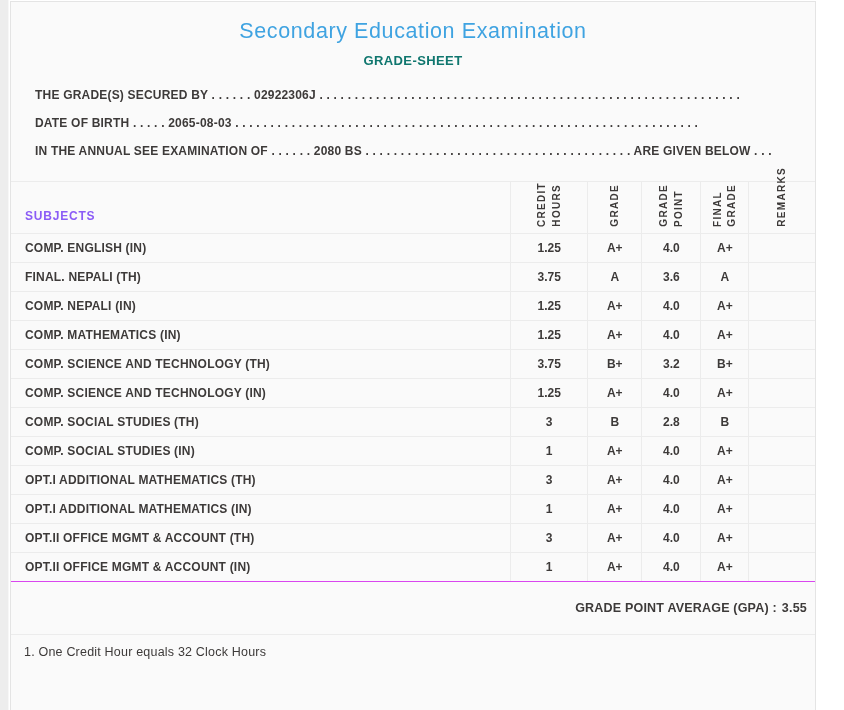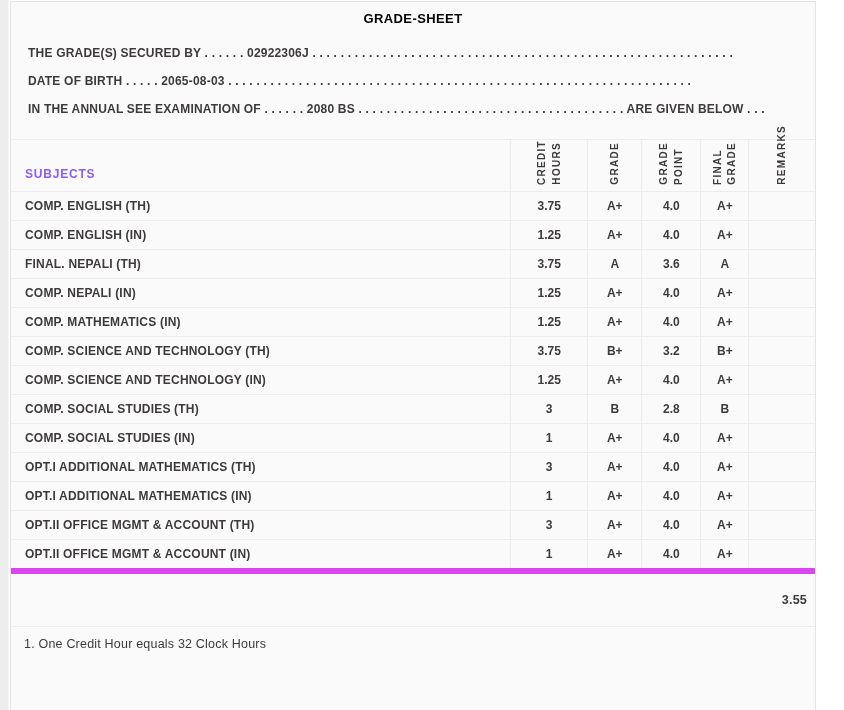--- a/index.html
+++ b/index.html
@@ -33,24 +33,24 @@
     font-weight: 400;
     letter-spacing: 0.6px;
     color: #3fa3e1;
   }
   .subtitle {
     margin: 9px 0 0 0;
     text-align: center;
     font-size: 13px;
     font-weight: 700;
     letter-spacing: 0.4px;
-    color: #000000;
+    color: #0f766e;
   }
   .info {
-    margin: 13px 12px 0 17px;
+    margin: 13px 12px 0 24px;
   }
   .info-line {
     height: 28px;
     line-height: 28px;
     font-size: 12px;
     font-weight: 700;
     letter-spacing: 0.2px;
     color: #3d3a39;
     white-space: nowrap;
     overflow: hidden;
@@ -101,57 +101,58 @@
   }
   table.grades tbody td {
     height: 28px;
     border-top: 1px solid #ececec;
     font-size: 12px;
     font-weight: 700;
     color: #3d3a39;
     padding: 0;
   }
   table.grades tbody tr:last-child td {
-    border-bottom: 6px solid #d946ef;
+    border-bottom: 1px solid #d946ef;
   }
   td.subject {
     text-align: left;
     padding-left: 14px !important;
     letter-spacing: 0.2px;
   }
   td.val { text-align: center; }
   .gpa-row {
     height: 53px;
     box-sizing: border-box;
     border-bottom: 1px solid #ececec;
     display: flex;
     align-items: center;
     justify-content: flex-end;
     padding-right: 8px;
     font-size: 12.5px;
     font-weight: 700;
     letter-spacing: 0.2px;
     color: #3d3a39;
   }
-  .gpa-value { margin-left: 18px; }
+  .gpa-value { margin-left: 5px; }
   .notes {
     padding: 10px 0 0 13px;
     font-size: 12.5px;
     font-weight: 400;
     color: #3d3a39;
     letter-spacing: 0.2px;
   }
 </style>
 </head>
 <body>
 
 <div class="gutter"></div>
 
 <div class="panel">
 
+  <h1 class="title">Secondary Education Examination</h1>
   <h2 class="subtitle">GRADE-SHEET</h2>
 
   <div class="info">
     <div class="info-line">THE GRADE(S) SECURED BY . . . . . . 02922306J . . . . . . . . . . . . . . . . . . . . . . . . . . . . . . . . . . . . . . . . . . . . . . . . . . . . . . . . . . . .</div>
     <div class="info-line">DATE OF BIRTH . . . . . 2065-08-03 . . . . . . . . . . . . . . . . . . . . . . . . . . . . . . . . . . . . . . . . . . . . . . . . . . . . . . . . . . . . . . . . . .</div>
     <div class="info-line">IN THE ANNUAL SEE EXAMINATION OF . . . . . . 2080 BS . . . . . . . . . . . . . . . . . . . . . . . . . . . . . . . . . . . . . . ARE GIVEN BELOW . . .</div>
   </div>
 
   <table class="grades">
     <colgroup>
@@ -190,28 +191,20 @@
         </th>
         <th>
           <div class="vhead">
             <span>REMARKS</span>
           </div>
         </th>
       </tr>
     </thead>
     <tbody>
         <tr>
-    <td class="subject">COMP. ENGLISH (TH)</td>
-    <td class="val">3.75</td>
-    <td class="val">A+</td>
-    <td class="val">4.0</td>
-    <td class="val">A+</td>
-    <td class="val"></td>
-  </tr>
-        <tr>
     <td class="subject">COMP. ENGLISH (IN)</td>
     <td class="val">1.25</td>
     <td class="val">A+</td>
     <td class="val">4.0</td>
     <td class="val">A+</td>
     <td class="val"></td>
   </tr>
         <tr>
     <td class="subject">FINAL. NEPALI (TH)</td>
     <td class="val">3.75</td>
@@ -297,20 +290,21 @@
     <td class="val">1</td>
     <td class="val">A+</td>
     <td class="val">4.0</td>
     <td class="val">A+</td>
     <td class="val"></td>
   </tr>
       </tbody>
   </table>
 
   <div class="gpa-row">
+    <span>GRADE POINT AVERAGE (GPA) :</span>
     <span class="gpa-value">3.55</span>
   </div>
 
   <div class="notes">
     <div class="note-line">1. One Credit Hour equals 32 Clock Hours</div>
   </div>
 
 </div>
 
 </body></html>

